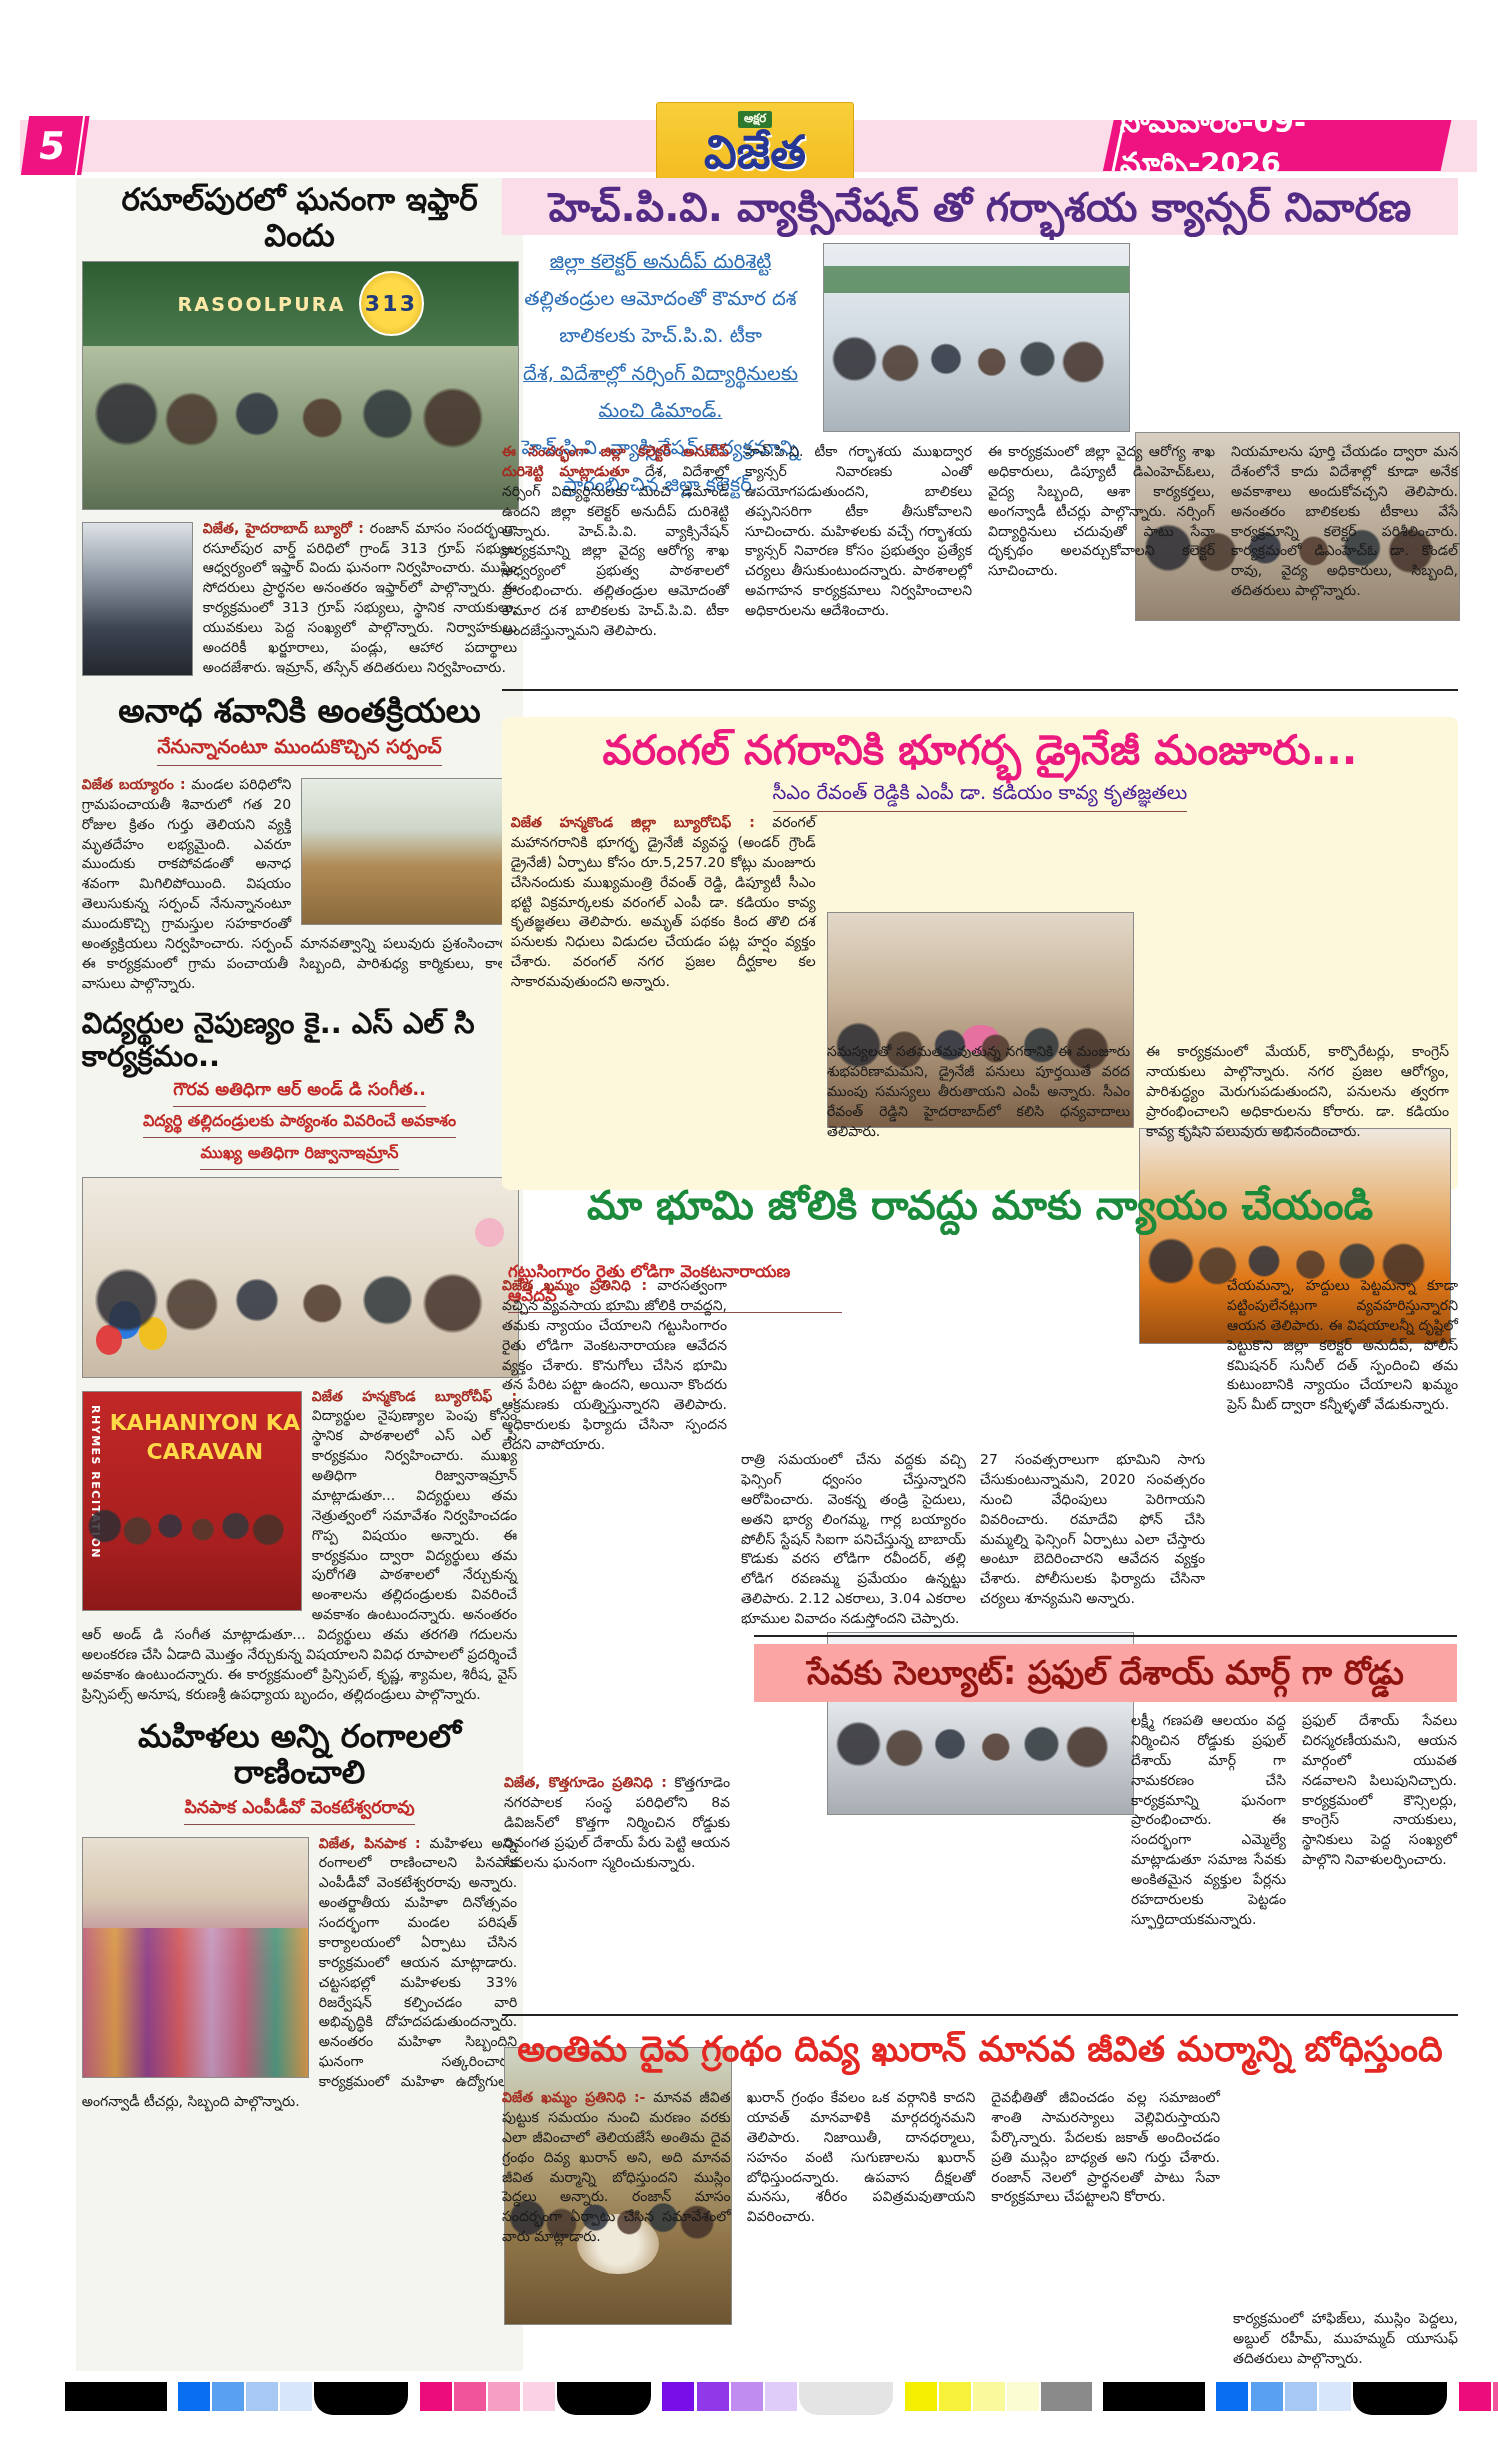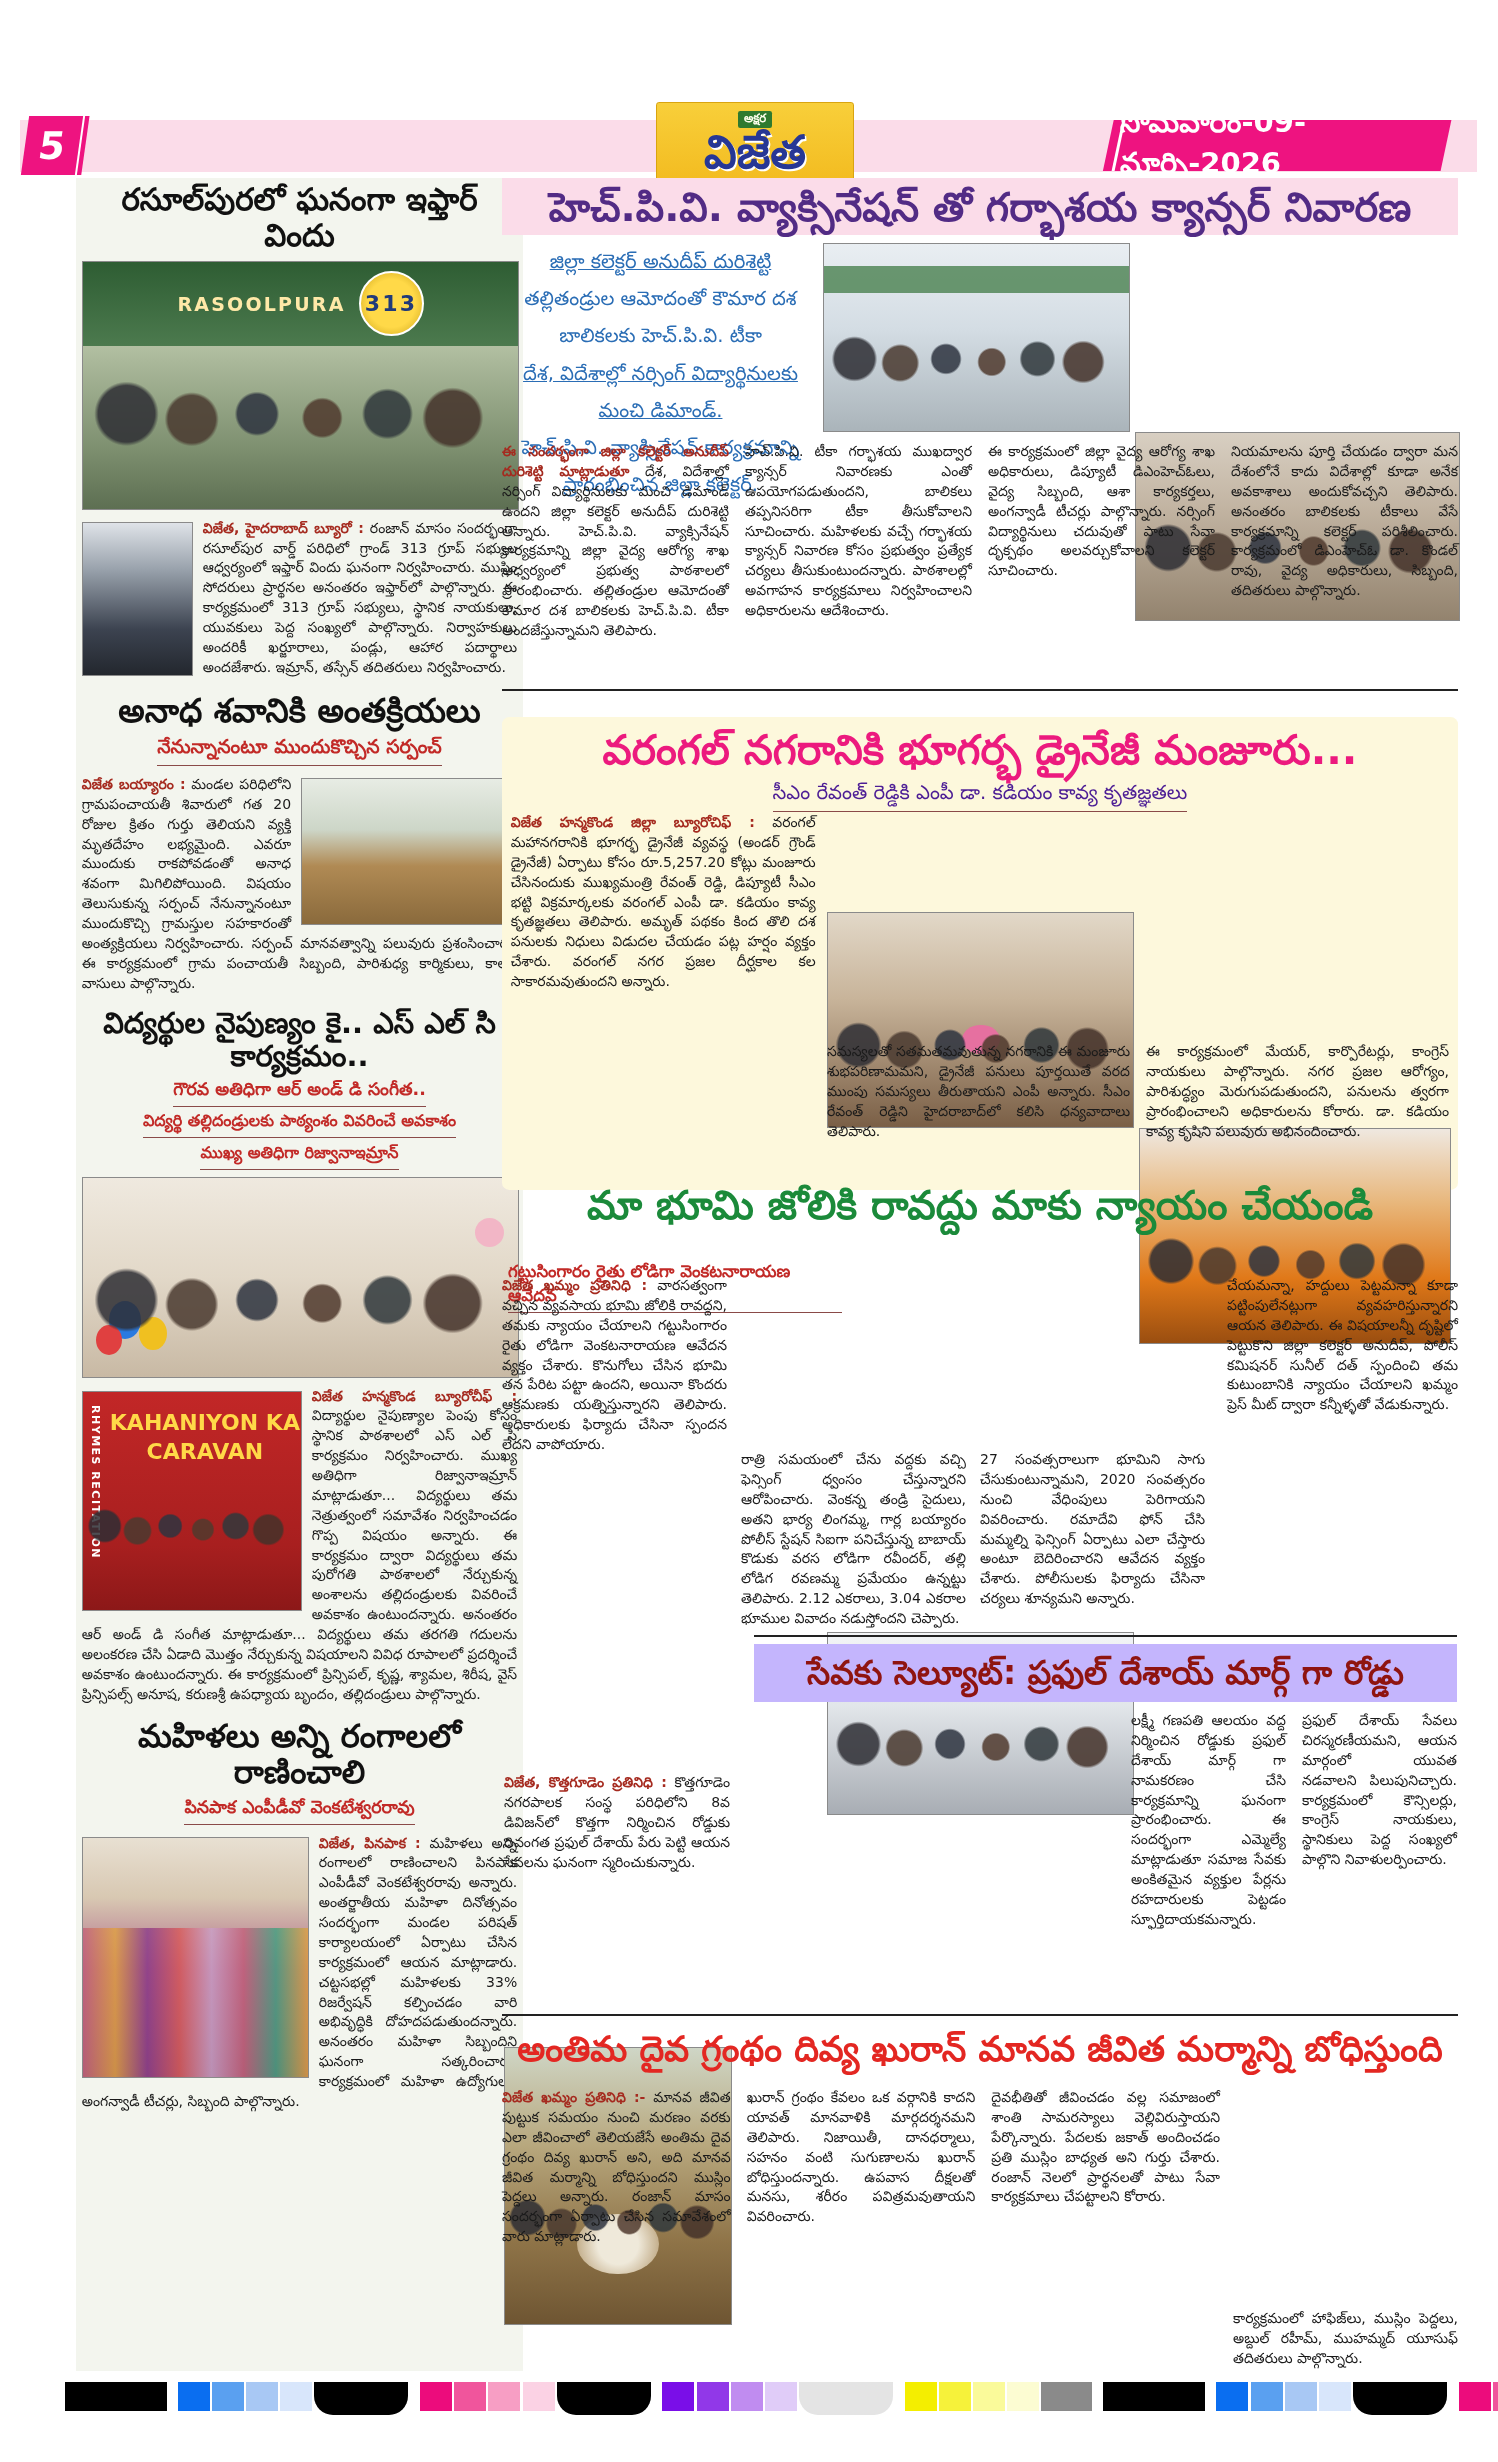--- a/index.html
+++ b/index.html
@@ -113,21 +113,21 @@
       </div>
       <div class="body-txt" style="margin-top:8.7px;">
         <div class="photo ph-tractor" style="float:right;width:214px;height:145px;margin:2.9px 0 5.8px 10px;"></div>
         <span class="byline">విజేత బయ్యారం :</span>
         <span>మండల పరిధిలోని గ్రామపంచాయతీ శివారులో గత 20 రోజుల క్రితం గుర్తు తెలియని వ్యక్తి మృతదేహం లభ్యమైంది. ఎవరూ ముందుకు రాకపోవడంతో అనాధ శవంగా మిగిలిపోయింది. విషయం తెలుసుకున్న సర్పంచ్ నేనున్నానంటూ ముందుకొచ్చి గ్రామస్తుల సహకారంతో అంత్యక్రియలు నిర్వహించారు. సర్పంచ్ మానవత్వాన్ని పలువురు ప్రశంసించారు. ఈ కార్యక్రమంలో గ్రామ పంచాయతీ సిబ్బంది, పారిశుధ్య కార్మికులు, కాలనీ వాసులు పాల్గొన్నారు.</span>
       </div>
       <div style="clear:both;"></div>
     </div>
 
     <div style="padding:8.7px 5.8px 4.4px;">
-      <div class="headline hl-black" style="font-size:29px;text-align:center;">విద్యర్థుల నైపుణ్యం కై.. ఎస్ ఎల్ సి కార్యక్రమం..</div>
+      <div class="headline hl-black" style="font-size:29px;text-align:left;">విద్యర్థుల నైపుణ్యం కై.. ఎస్ ఎల్ సి కార్యక్రమం..</div>
       <div class="subhead" style="font-size:17.4px;margin-top:5.8px;">
         <span class="subrule">గౌరవ అతిధిగా ఆర్ అండ్ డి సంగీత..</span>
       </div>
       <div class="subhead" style="font-size:16px;margin-top:4.4px;">
         <span class="subrule">విద్యర్థి తల్లిదండ్రులకు పాఠ్యంశం వివరించే అవకాశం</span>
       </div>
       <div class="subhead" style="font-size:16px;margin-top:4.4px;">
         <span class="subrule">ముఖ్య అతిధిగా రిజ్వానాఇమ్రాన్</span>
       </div>
       <div class="photo ph-school" style="width:100%;height:199px;margin-top:7.3px;">
@@ -236,21 +236,21 @@
     <div class="hole"></div>
       <div class="figrow"></div>
   </div>
   <div class="abs body-txt" style="left:504px;top:1773px;width:226px;height:232px;">
     <span class="byline">విజేత, కొత్తగూడెం ప్రతినిధి :</span>
     <span>కొత్తగూడెం నగరపాలక సంస్థ పరిధిలోని 8వ డివిజన్‌లో కొత్తగా నిర్మించిన రోడ్డుకు దివంగత ప్రఫుల్ దేశాయ్ పేరు పెట్టి ఆయన సేవలను ఘనంగా స్మరించుకున్నారు.</span>
   </div>
 
   <div class="abs hrule" style="left:754px;top:1635px;width:703px;"></div>
 
-  <div class="abs" style="left:754px;top:1644px;width:703px;height:58px;background:#c4b5fd;display:flex;align-items:center;justify-content:center;">
+  <div class="abs" style="left:754px;top:1644px;width:703px;height:58px;background:#fca5a5;display:flex;align-items:center;justify-content:center;">
     <div class="headline hl-darkred" style="font-size:33px;">సేవకు సెల్యూట్: ప్రఫుల్ దేశాయ్ మార్గ్ గా రోడ్డు</div>
   </div>
 
   <div class="abs cols" style="left:1131px;top:1711px;width:326px;height:290px;">
     <div class="col body-txt">లక్ష్మీ గణపతి ఆలయం వద్ద నిర్మించిన రోడ్డుకు ప్రఫుల్ దేశాయ్ మార్గ్ గా నామకరణం చేసి కార్యక్రమాన్ని ఘనంగా ప్రారంభించారు. ఈ సందర్భంగా ఎమ్మెల్యే మాట్లాడుతూ సమాజ సేవకు అంకితమైన వ్యక్తుల పేర్లను రహదారులకు పెట్టడం స్ఫూర్తిదాయకమన్నారు.</div>
     <div class="col body-txt">ప్రఫుల్ దేశాయ్ సేవలు చిరస్మరణీయమని, ఆయన మార్గంలో యువత నడవాలని పిలుపునిచ్చారు. కార్యక్రమంలో కౌన్సిలర్లు, కాంగ్రెస్ నాయకులు, స్థానికులు పెద్ద సంఖ్యలో పాల్గొని నివాళులర్పించారు.</div>
   </div>
 
   <div class="abs hrule" style="left:502px;top:2014px;width:956px;"></div>
 

